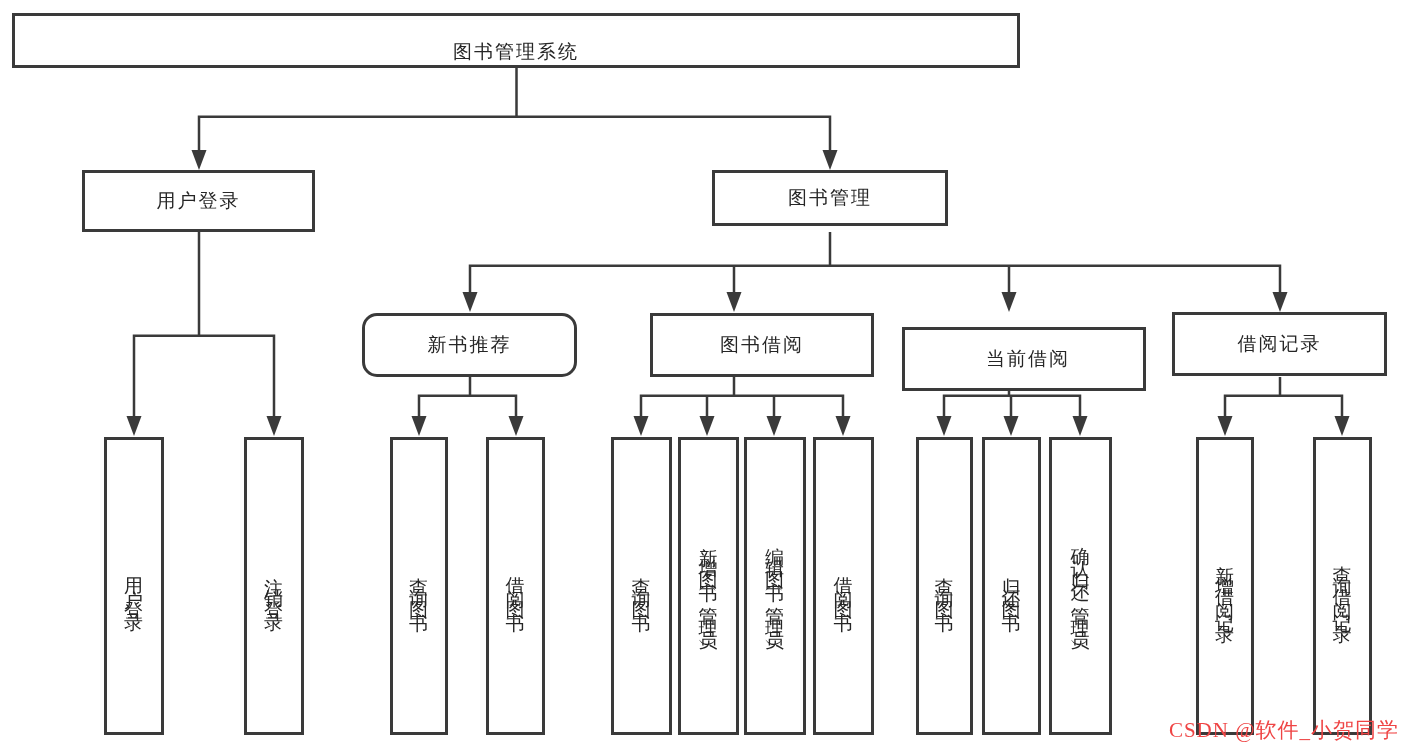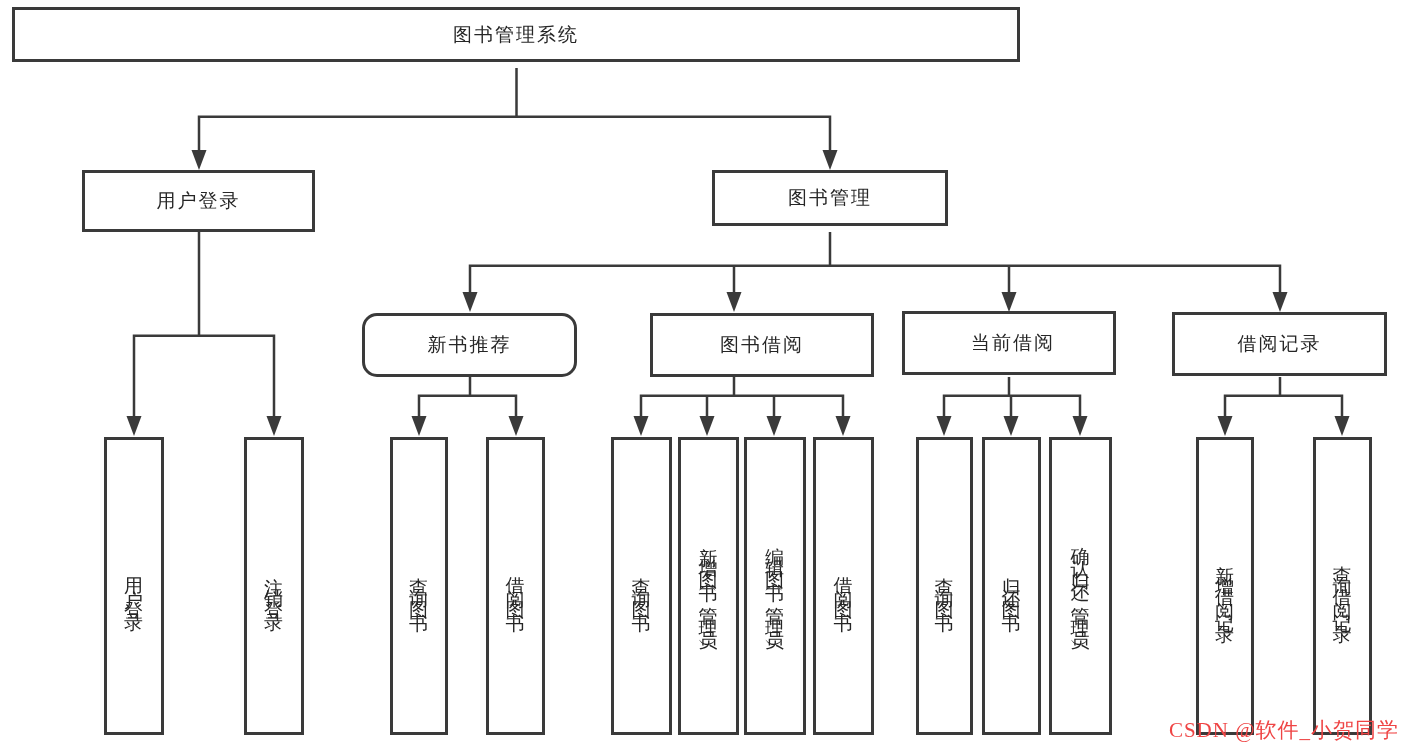--- a/index.html
+++ b/index.html
@@ -49,28 +49,28 @@
   .watermark {
     position: absolute;
     right: 6px;
     bottom: 3px;
     font-size: 21px;
     letter-spacing: 1px;
     z-index: 3;
     white-space: nowrap;
   }
   
-  .n-root  { left: 12px;  top: 7px;  width: 1008px; height: 55px; }
+  .n-root  { left: 12px;  top: 13px;  width: 1008px; height: 55px; align-items: flex-end; }
   
   .n-b0 { left: 82px;  top: 170px; width: 233px; height: 62px; }
   .n-b1 { left: 712px; top: 170px; width: 236px; height: 56px; }
   
   .n-m0 { left: 362px;  top: 313px; width: 215px; height: 64px; border-radius: 15px; }
   .n-m1 { left: 622px;  top: 313px; width: 224px; height: 64px; margin-left: 28px; }
-  .n-m2 { left: 902px;  top: 311px; width: 214px; height: 64px; padding-left: 8px; }
+  .n-m2 { left: 902px;  top: 327px; width: 244px; height: 64px; padding-left: 8px; }
   .n-m3 { left: 1172px; top: 312px; width: 215px; height: 64px; }
   
   .n-l0  { left: 104px;  width: 60px; }
   .n-l1  { left: 244px;  width: 60px; }
   .n-l2  { left: 390px;  width: 58px; }
   .n-l3  { left: 486px;  width: 59px; }
   .n-l4  { left: 611px;  width: 61px; }
   .n-l5  { left: 678px;  width: 61px; }
   .n-l6  { left: 744px;  width: 62px; }
   .n-l7  { left: 813px;  width: 61px; }

